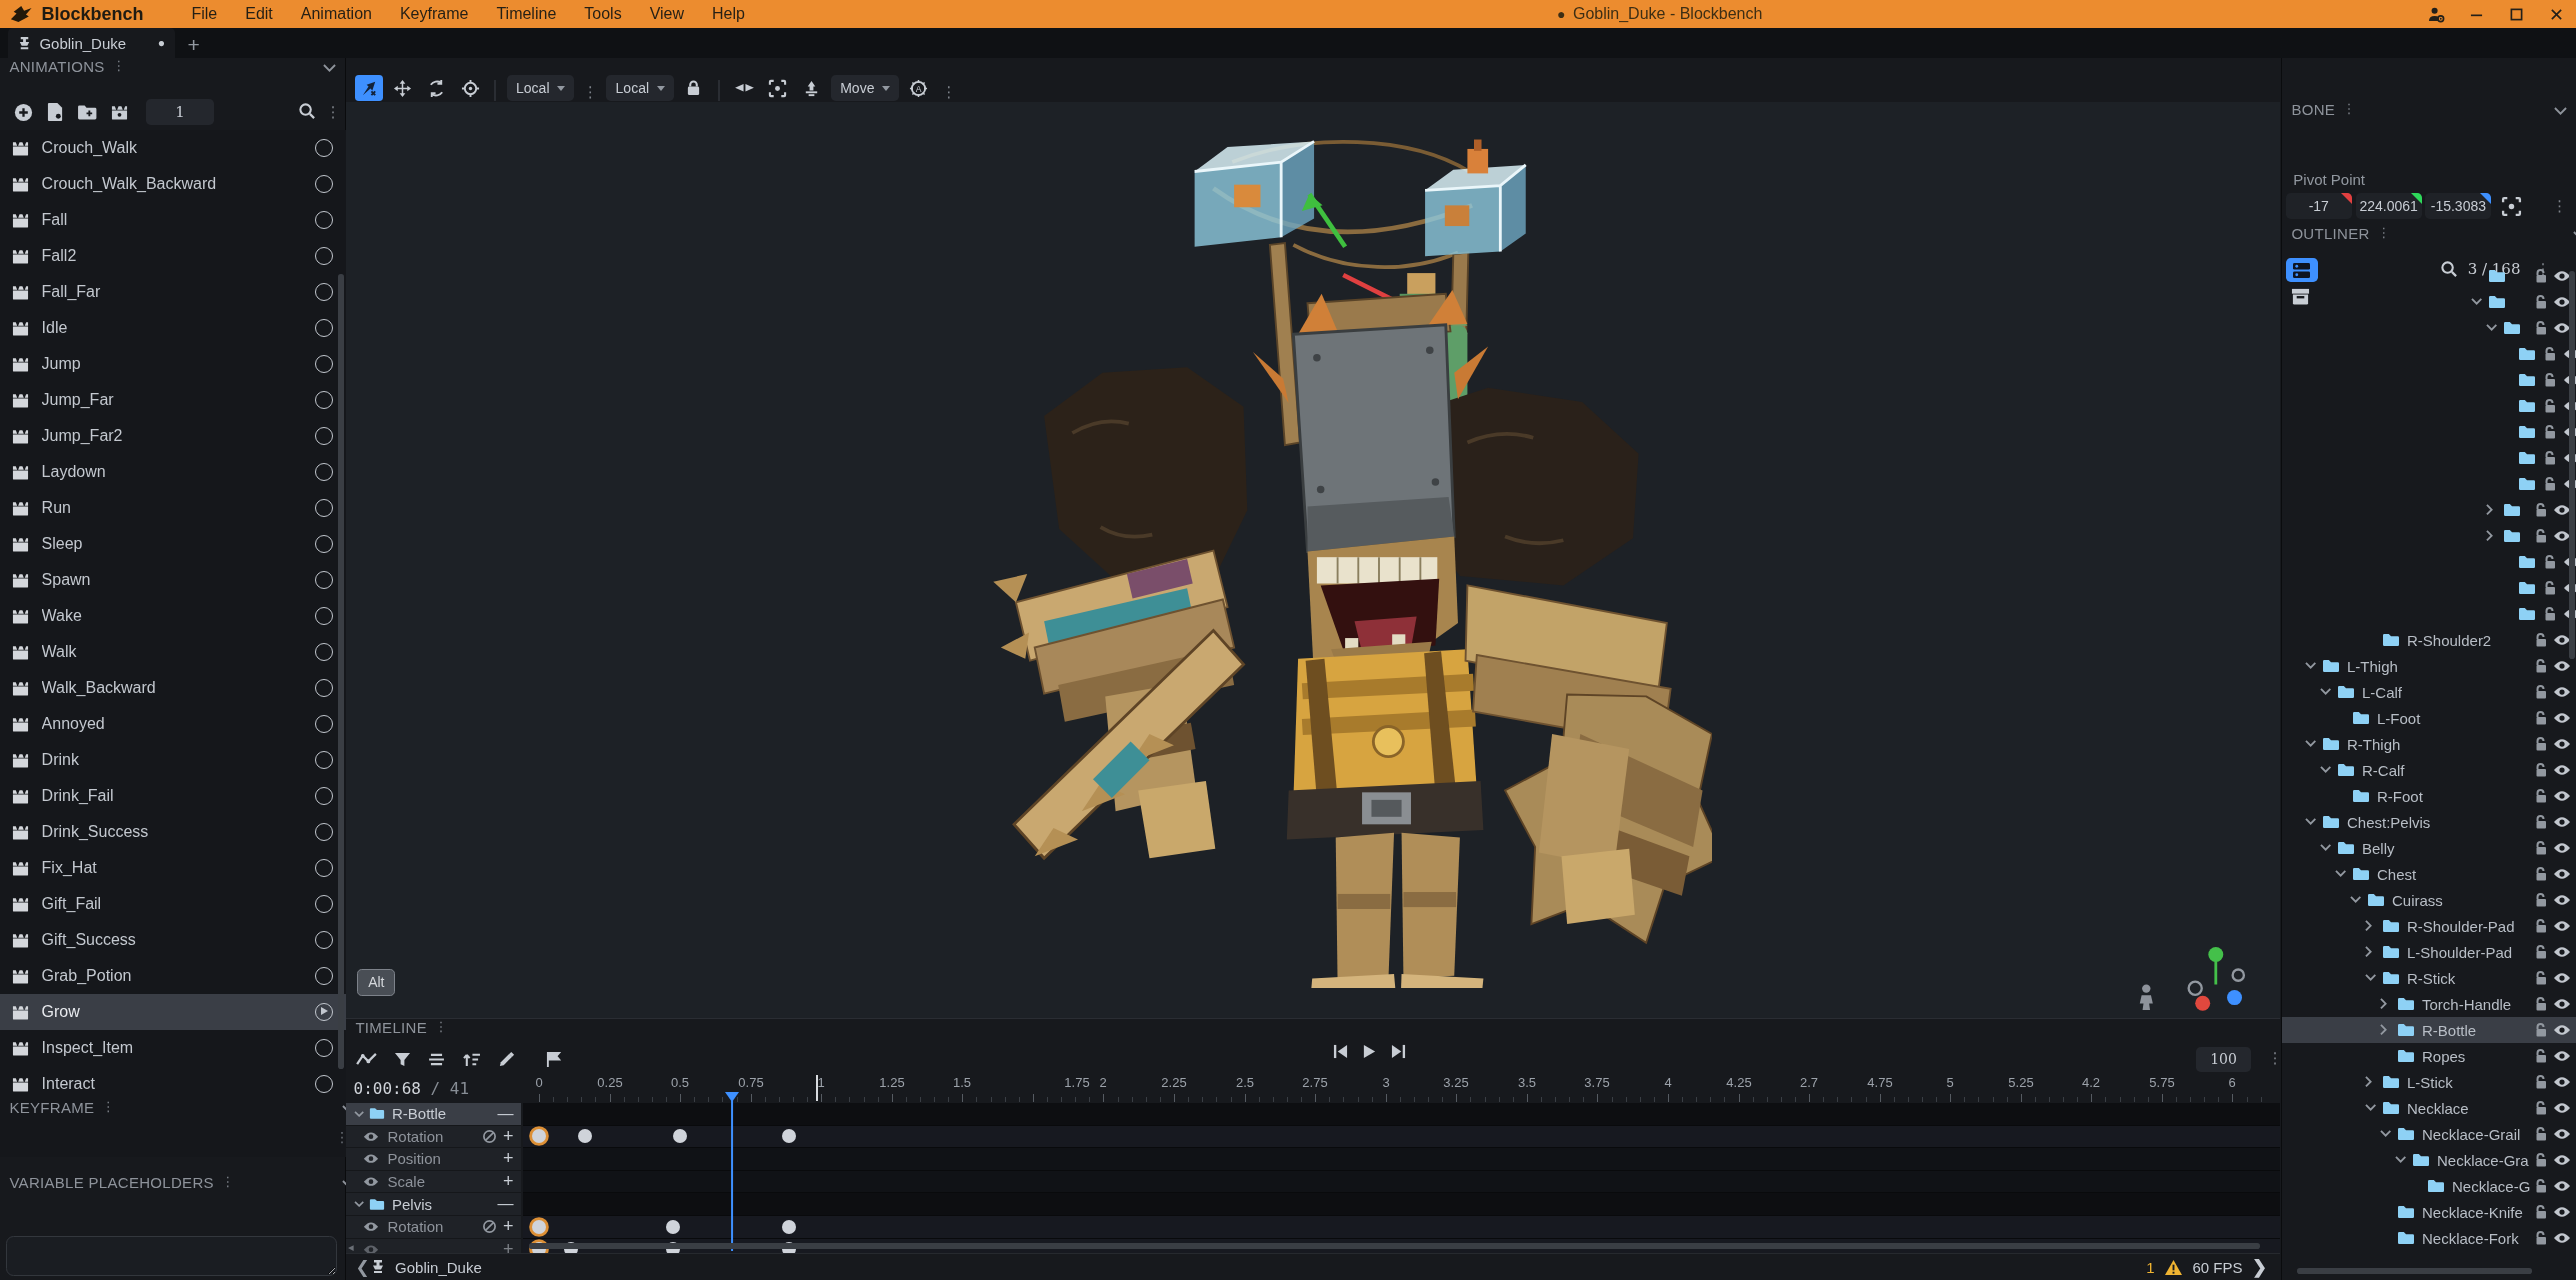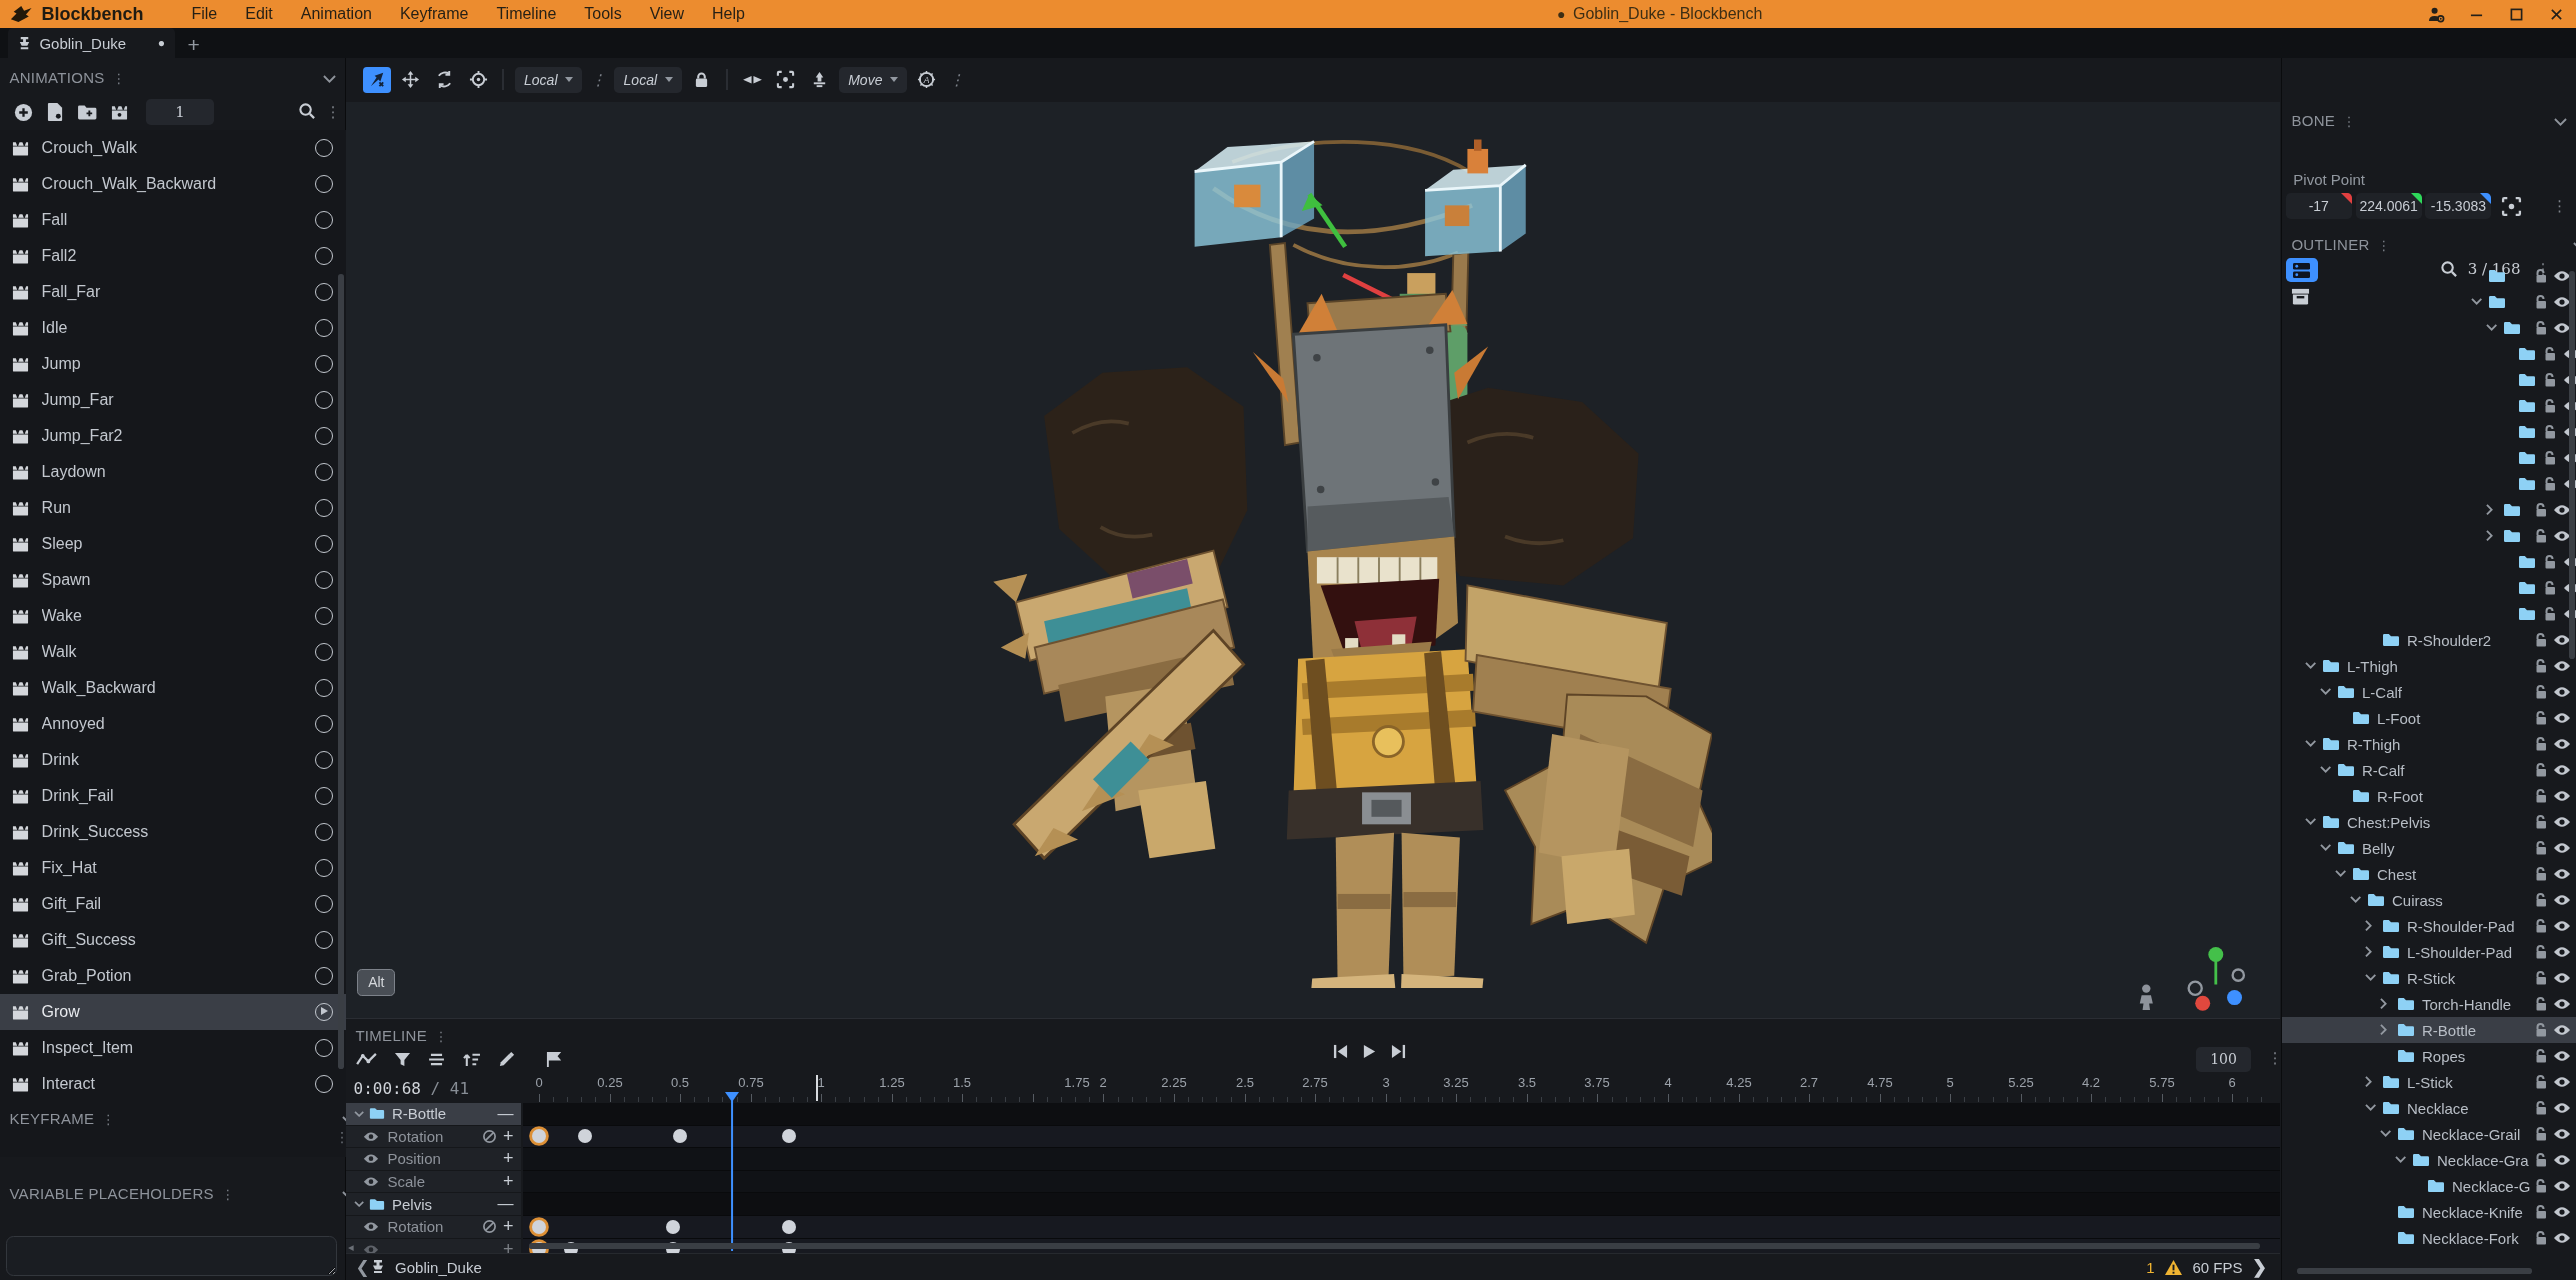--- a/index.html
+++ b/index.html
@@ -24,37 +24,37 @@
   
   .tabbar{position:absolute;left:0;top:28px;width:2576px;height:30px;background:#0f1114;
           display:flex;align-items:flex-end;}
   .tab{width:167px;height:30px;margin-left:7.5px;background:#17191d;border-radius:4.7px 4.7px 0 0;
        display:flex;align-items:center;padding:0 9.4px;box-sizing:border-box;}
   .tab-label{font-size:15px;color:#c8cdd4;margin-left:7.5px;flex:1;}
   .tab-dot{font-size:12.2px;color:#c8cdd4;}
   .new-tab{font-size:21px;color:#9298a0;margin-left:13px;line-height:26px;}
 
   
-  .toolbar{position:absolute;left:354px;top:58px;width:1934px;height:43px;background:#17191d;
-           display:flex;align-items:center;font-style:italic;}
+  .toolbar{position:absolute;left:346px;top:58px;width:1934px;height:43px;background:#17191d;
+           display:flex;align-items:flex-end;}
   .tool-btn{width:28px;height:26px;margin:0 2.8px;display:flex;align-items:center;justify-content:center;
             border-radius:3.8px;color:#c8cdd4;}
   .tool-btn.active{background:#3e90ff;color:#132437;}
   .tool-sep{width:1.9px;height:21px;background:#2a2d33;margin:0 7.5px;}
   .dd{height:26px;background:#24272d;border-radius:4.7px;display:flex;align-items:center;
       padding:0 9.4px;font-size:14px;color:#c8cdd4;gap:7.5px;margin:0 2.8px;}
   .caret{width:0;height:0;border-left:4.7px solid transparent;border-right:4.7px solid transparent;
          border-top:5.6px solid #9298a0;}
   .vdots{color:#7d828a;font-size:15px;padding:0 5.6px;letter-spacing:0;}
   .modes{position:absolute;right:5.6px;top:58px;height:43px;display:flex;align-items:center;gap:7.5px;}
   .mode-btn{display:flex;align-items:center;gap:7.5px;font-size:16px;color:#c8cdd4;padding:4.7px 11.3px;border-radius:5.6px;}
   .mode-btn.active{background:#3e90ff;color:#fff;border:0.9px solid #8fbcf7;}
 
   
-  .panel-header{display:flex;align-items:flex-end;height:28px;color:#8e939b;font-size:15px;
+  .panel-header{display:flex;align-items:flex-start;height:28px;color:#8e939b;font-size:15px;
                 letter-spacing:0.3px;padding:0 9.4px;}
   .panel-header .vdots{font-size:13px;padding:0 7.5px;}
   .hdr-chev{margin-left:auto;color:#8e939b;}
 
   
   .left-panel{position:absolute;left:0;top:58px;width:346px;height:1222px;background:#17191d;
               border-right:0.9px solid #0a0b0d;box-sizing:border-box;}
   .anim-toolbar{position:absolute;left:0;top:36px;width:346px;height:36px;display:flex;align-items:center;}
   .at-icon{color:#c8cdd4;margin-left:13px;display:flex;align-items:center;}
   .anim-count{width:68px;height:26px;background:#24272d;border-radius:4.7px;margin-left:17px;

